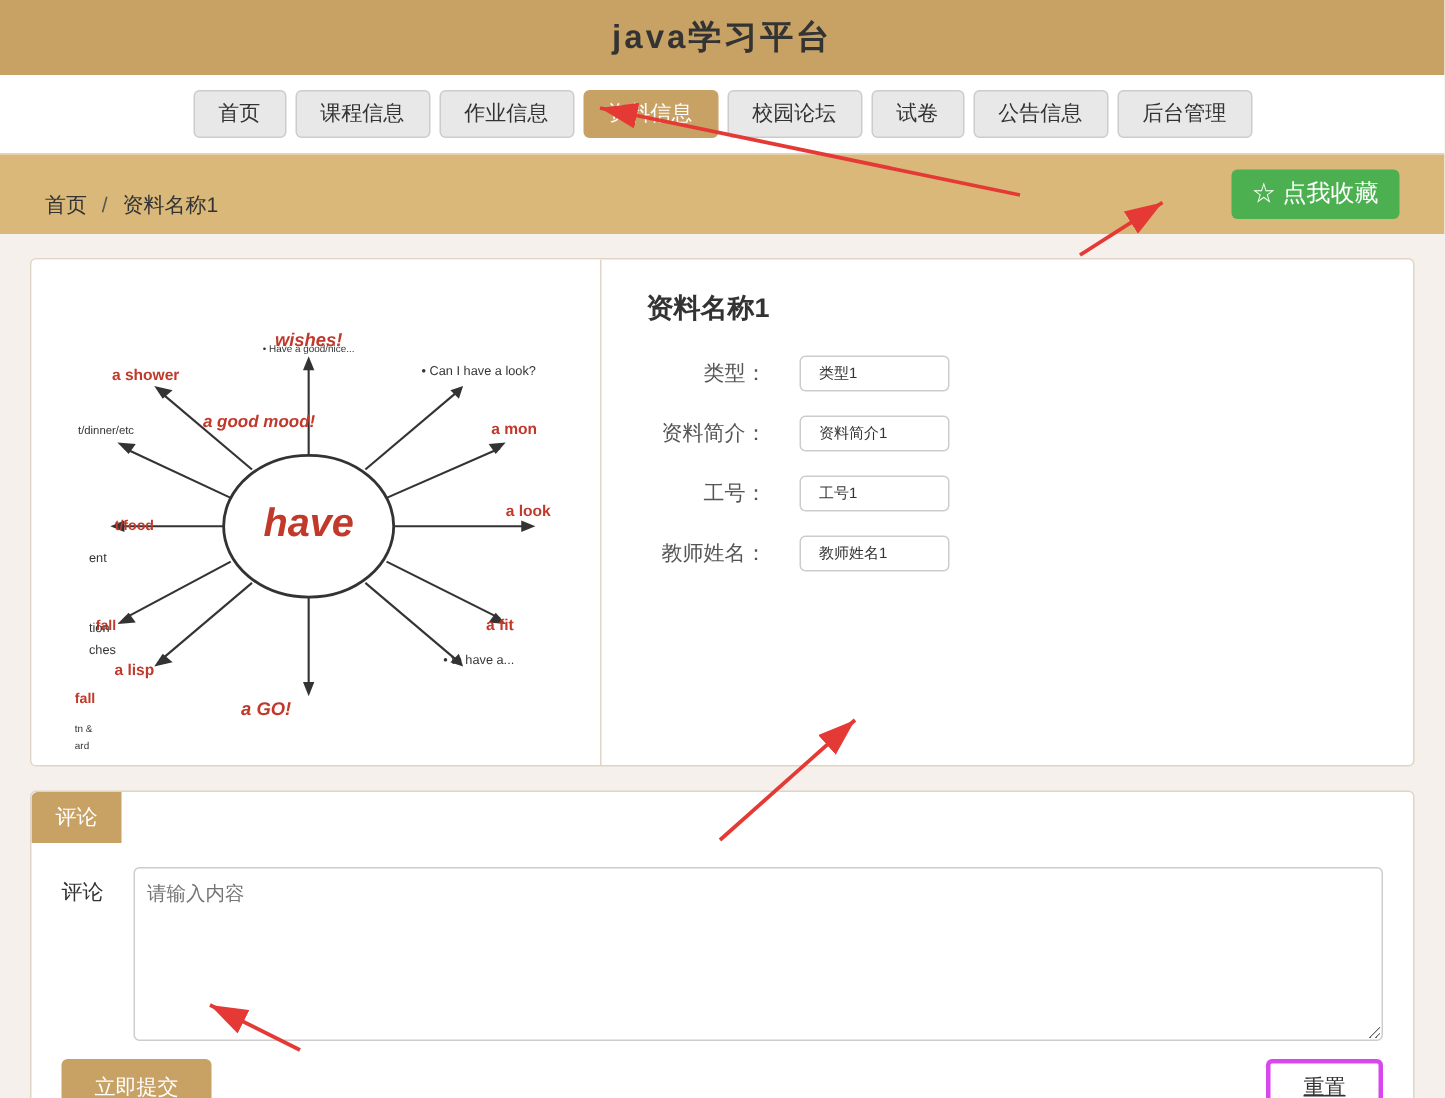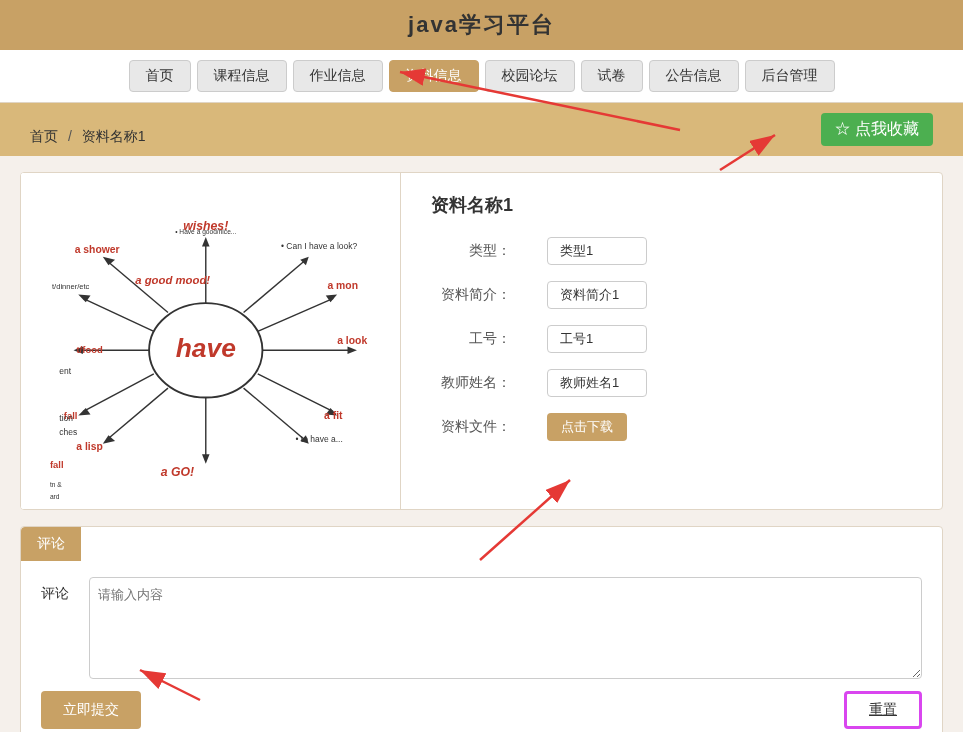--- a/index.html
+++ b/index.html
@@ -106,35 +106,35 @@
       font-size: 18px;
       font-weight: bold;
       color: #333;
       margin-bottom: 20px;
     }
     .info-row {
       display: flex;
       align-items: center;
       margin-bottom: 16px;
       font-size: 14px;
-      gap: 26px;
     }
     .info-label {
       width: 80px;
       color: #555;
       text-align: right;
       margin-right: 10px;
     }
     .info-value {
       border: 1px solid #ccc;
       border-radius: 4px;
       padding: 4px 12px;
       min-width: 100px;
-      font-size: 13px;
-      color: #333;
+      font-size: 10px;
+      color: #333;
+      margin-left: 12px;
     }
     .download-btn {
       background: #c8a165;
       color: #fff;
       border: none;
       border-radius: 4px;
       padding: 5px 14px;
       cursor: pointer;
       font-size: 13px;
     }
@@ -164,21 +164,21 @@
       gap: 12px;
     }
     .comment-label {
       font-size: 14px;
       color: #333;
       padding-top: 8px;
       min-width: 36px;
     }
     .comment-textarea {
       flex: 1;
-      height: 102px;
+      height: 116px;
       border: 1px solid #ccc;
       border-radius: 4px;
       padding: 8px;
       font-size: 13px;
       resize: vertical;
       font-family: inherit;
     }
     .comment-actions {
       display: flex;
       justify-content: space-between;
@@ -342,24 +342,20 @@
       <span class="info-label">工号：</span>
       <span class="info-value">工号1</span>
     </div>
 
     <div class="info-row">
       <span class="info-label">教师姓名：</span>
       <span class="info-value">教师姓名1</span>
     </div>
 
 
-    <div class="info-row">
-      <span class="info-label">资料文件：</span>
-      <button class="download-btn">点击下载</button>
-    </div>
   </div>
 </div>
 
 <div class="comment-section">
   <div class="comment-header">评论</div>
   <div class="comment-body">
     <div class="comment-form-row">
       <span class="comment-label">评论</span>
       <textarea class="comment-textarea" placeholder="请输入内容" style=""></textarea>
     </div>

